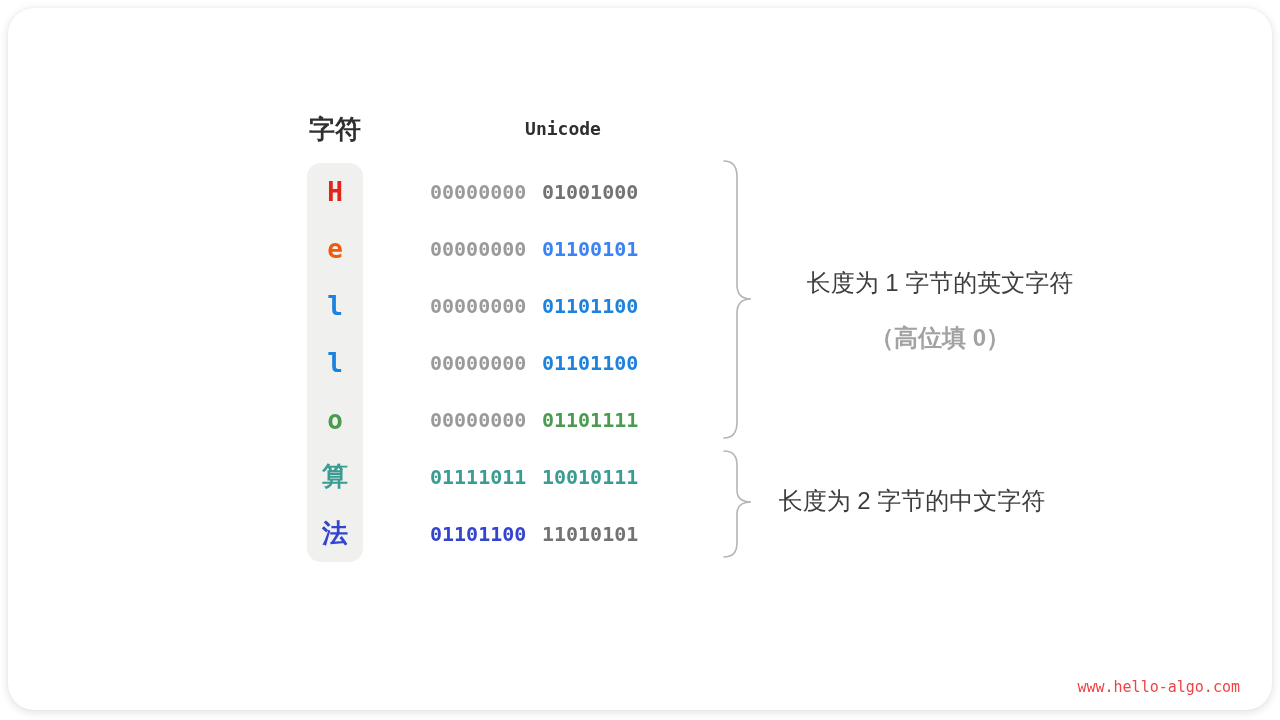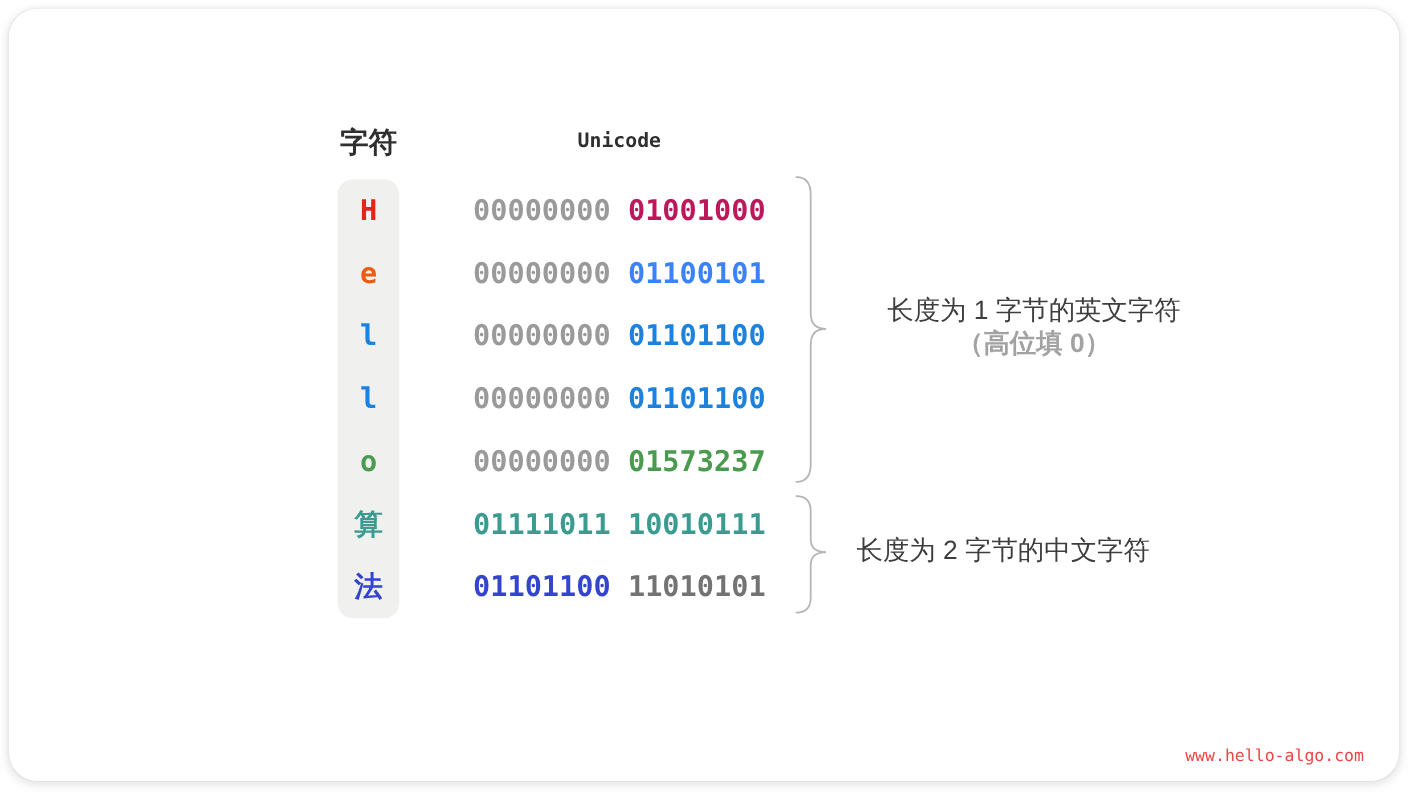--- a/index.html
+++ b/index.html
@@ -63,21 +63,21 @@
     position: absolute;
     left: 430px; top: 163px;
     width: 280px;
   }
   .brow {
     height: 57px;
     display: flex;
     align-items: center;
     font-family: "DejaVu Sans Mono", monospace;
     font-weight: bold;
-    font-size: 26px;
+    font-size: 20px;
     white-space: pre;
   }
   .byte + .byte { margin-left: 15.6px; }
   .brace {
     position: absolute;
     overflow: visible;
   }
   .annotation {
     position: absolute;
     width: 360px;
@@ -88,21 +88,21 @@
     font-size: 24px;
     font-weight: 500;
     color: #3d3d3d;
     line-height: 30px;
   }
   .ann-sub {
     font-size: 24px;
     font-weight: bold;
     color: #a2a2a2;
     line-height: 30px;
-    margin-top: 0;
+    margin-top: 25px;
   }
   .watermark {
     position: absolute;
     right: 40px;
     top: 678px;
     font-family: "DejaVu Sans Mono", monospace;
     font-size: 15px;
     color: #ef4444;
   }
 </style>
@@ -121,37 +121,37 @@
     <div class="pchar" style="color: rgb(29, 130, 221);">l</div>
     <div class="pchar" style="color: rgb(29, 130, 221);">l</div>
     <div class="pchar" style="color: rgb(74, 155, 80);">o</div>
     <div class="pchar" style="color: rgb(58, 156, 145);">算</div>
     <div class="pchar" style="color: rgb(51, 69, 205);">法</div>
   </div>
 
   <div class="bincol">
     <div class="brow">
       <span class="byte" style="color: rgb(154, 154, 154);">00000000</span>
-      <span class="byte" style="color: #be185d; text-align: right;">01001000</span>
+      <span class="byte" style="color: #737373; text-align: right;">01001000</span>
     </div>
     <div class="brow">
       <span class="byte" style="color: rgb(154, 154, 154);">00000000</span>
       <span class="byte" style="color: #3b82f6;">01100101</span>
     </div>
     <div class="brow">
       <span class="byte" style="color: rgb(154, 154, 154);">00000000</span>
       <span class="byte" style="color: rgb(29, 130, 221);">01101100</span>
     </div>
     <div class="brow">
       <span class="byte" style="color: rgb(154, 154, 154);">00000000</span>
       <span class="byte" style="color: rgb(29, 130, 221);">01101100</span>
     </div>
     <div class="brow">
       <span class="byte" style="color: rgb(154, 154, 154);">00000000</span>
-      <span class="byte" style="color: rgb(74, 155, 80);">01573237</span>
+      <span class="byte" style="color: rgb(74, 155, 80);">01101111</span>
     </div>
     <div class="brow">
       <span class="byte" style="color: rgb(58, 156, 145);">01111011</span>
       <span class="byte" style="color: rgb(58, 156, 145);">10010111</span>
     </div>
     <div class="brow">
       <span class="byte" style="color: rgb(51, 69, 205);">01101100</span>
       <span class="byte" style="color: #737373;">11010101</span>
     </div>
   </div>

